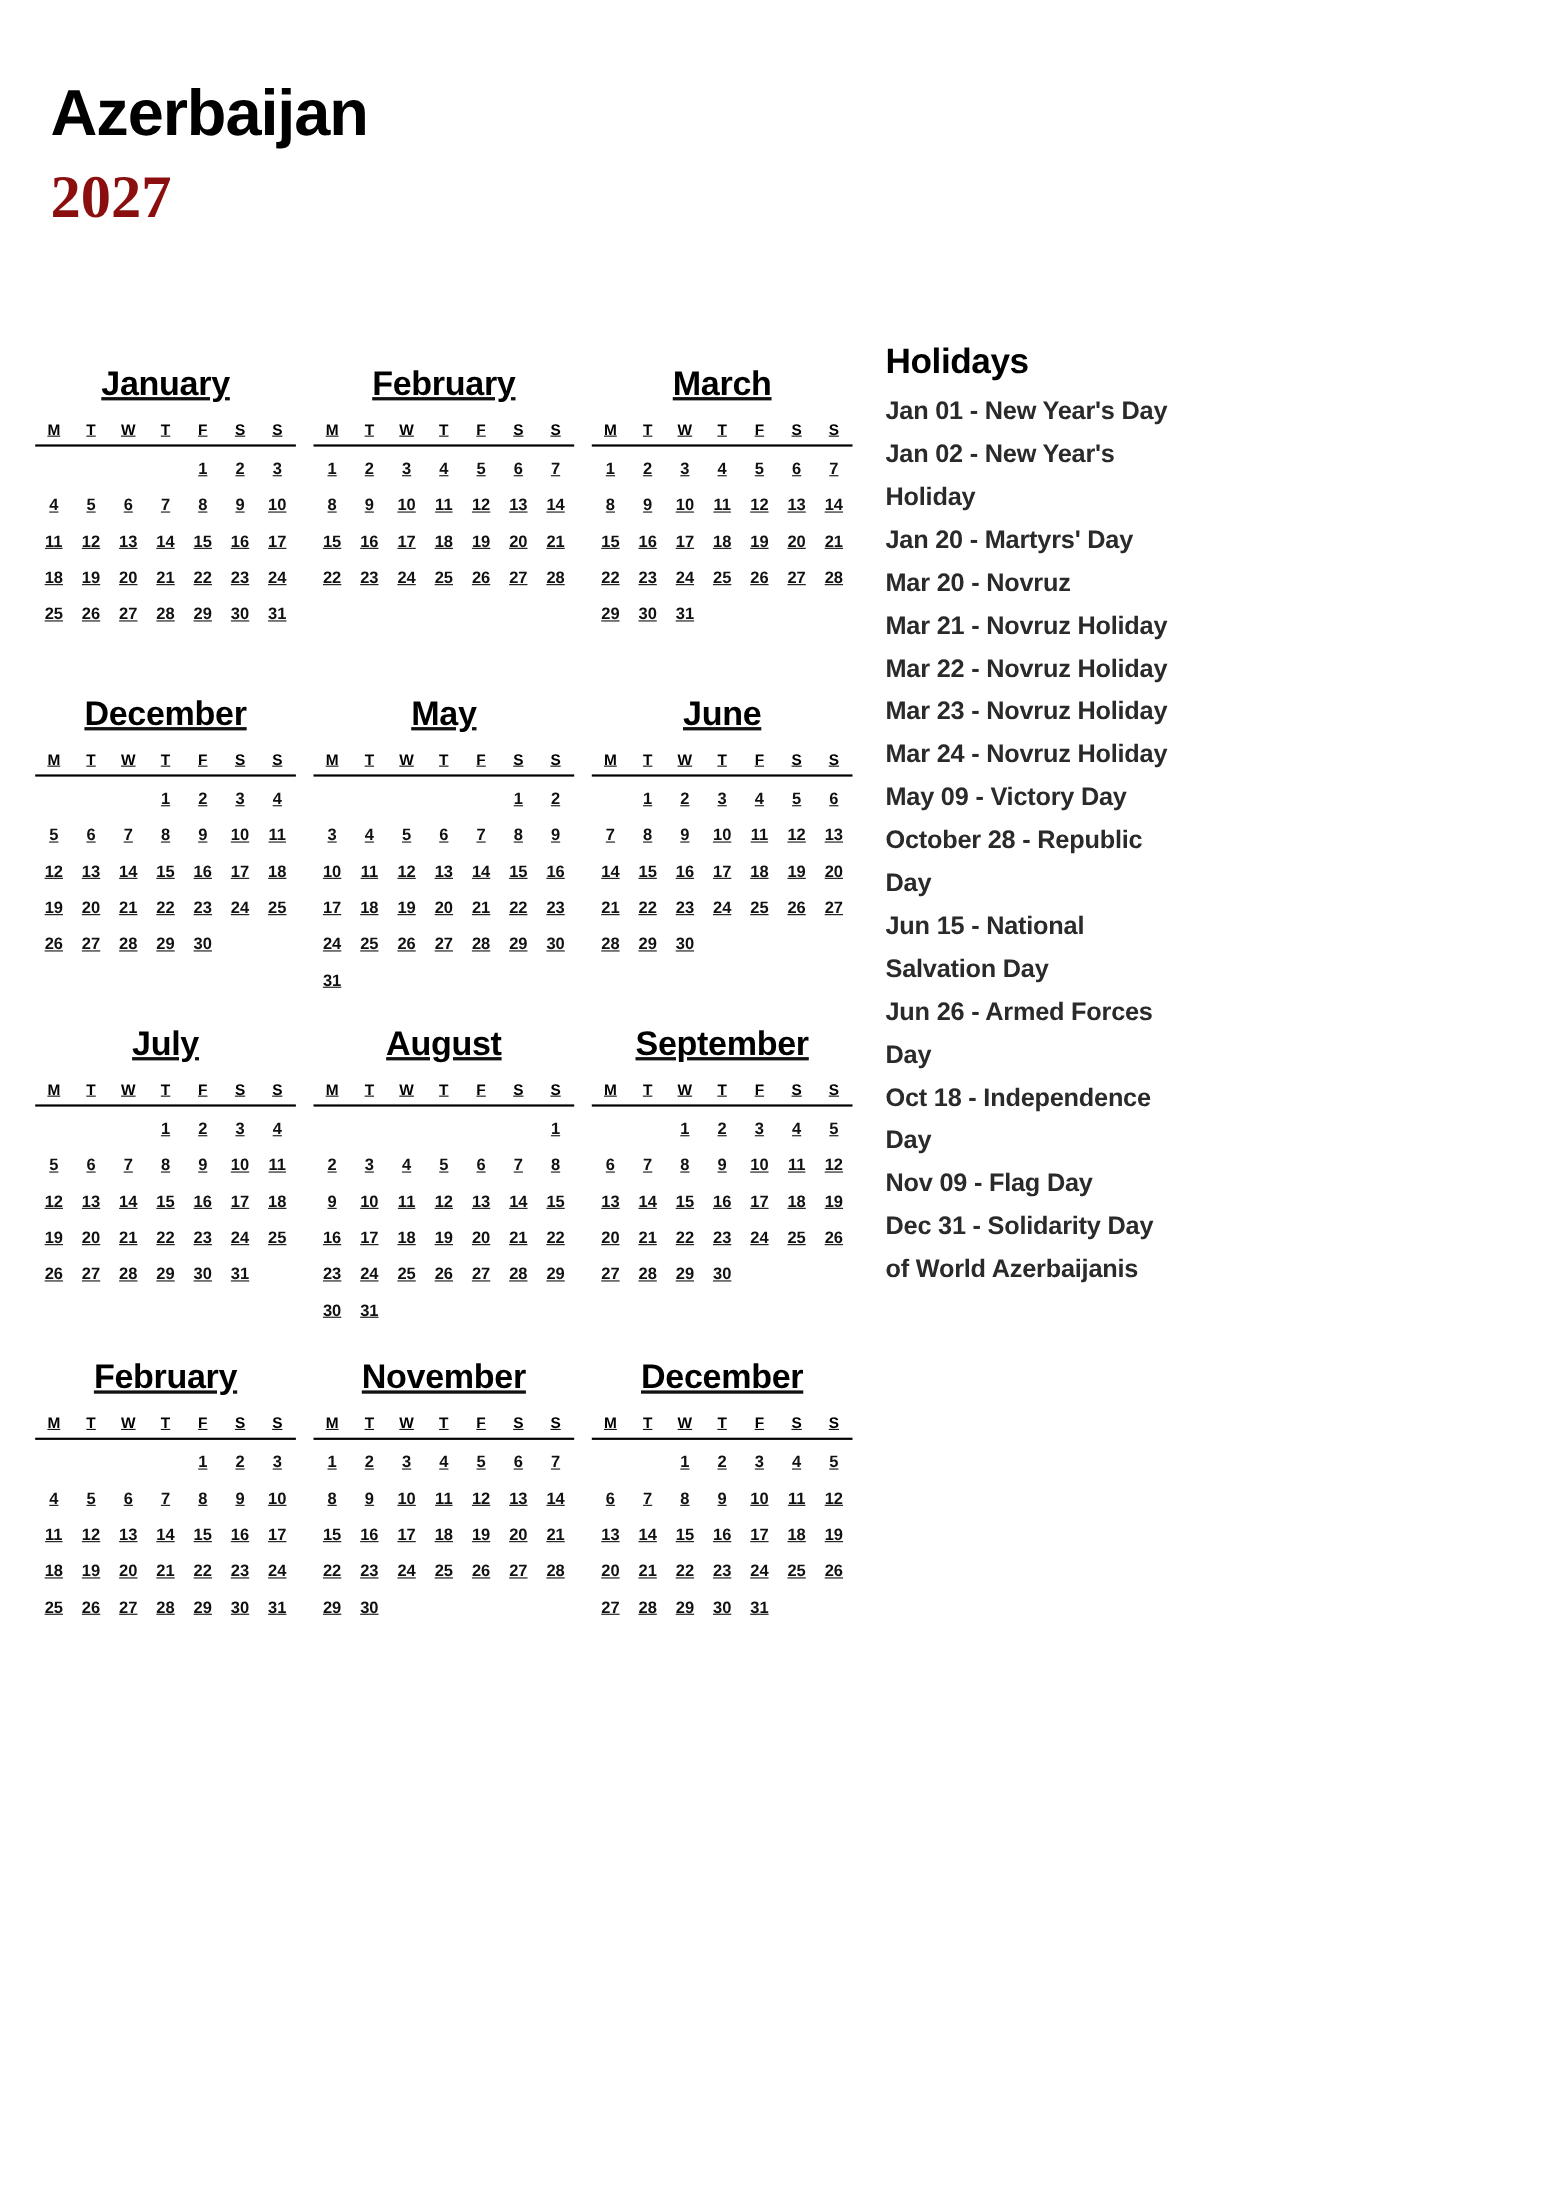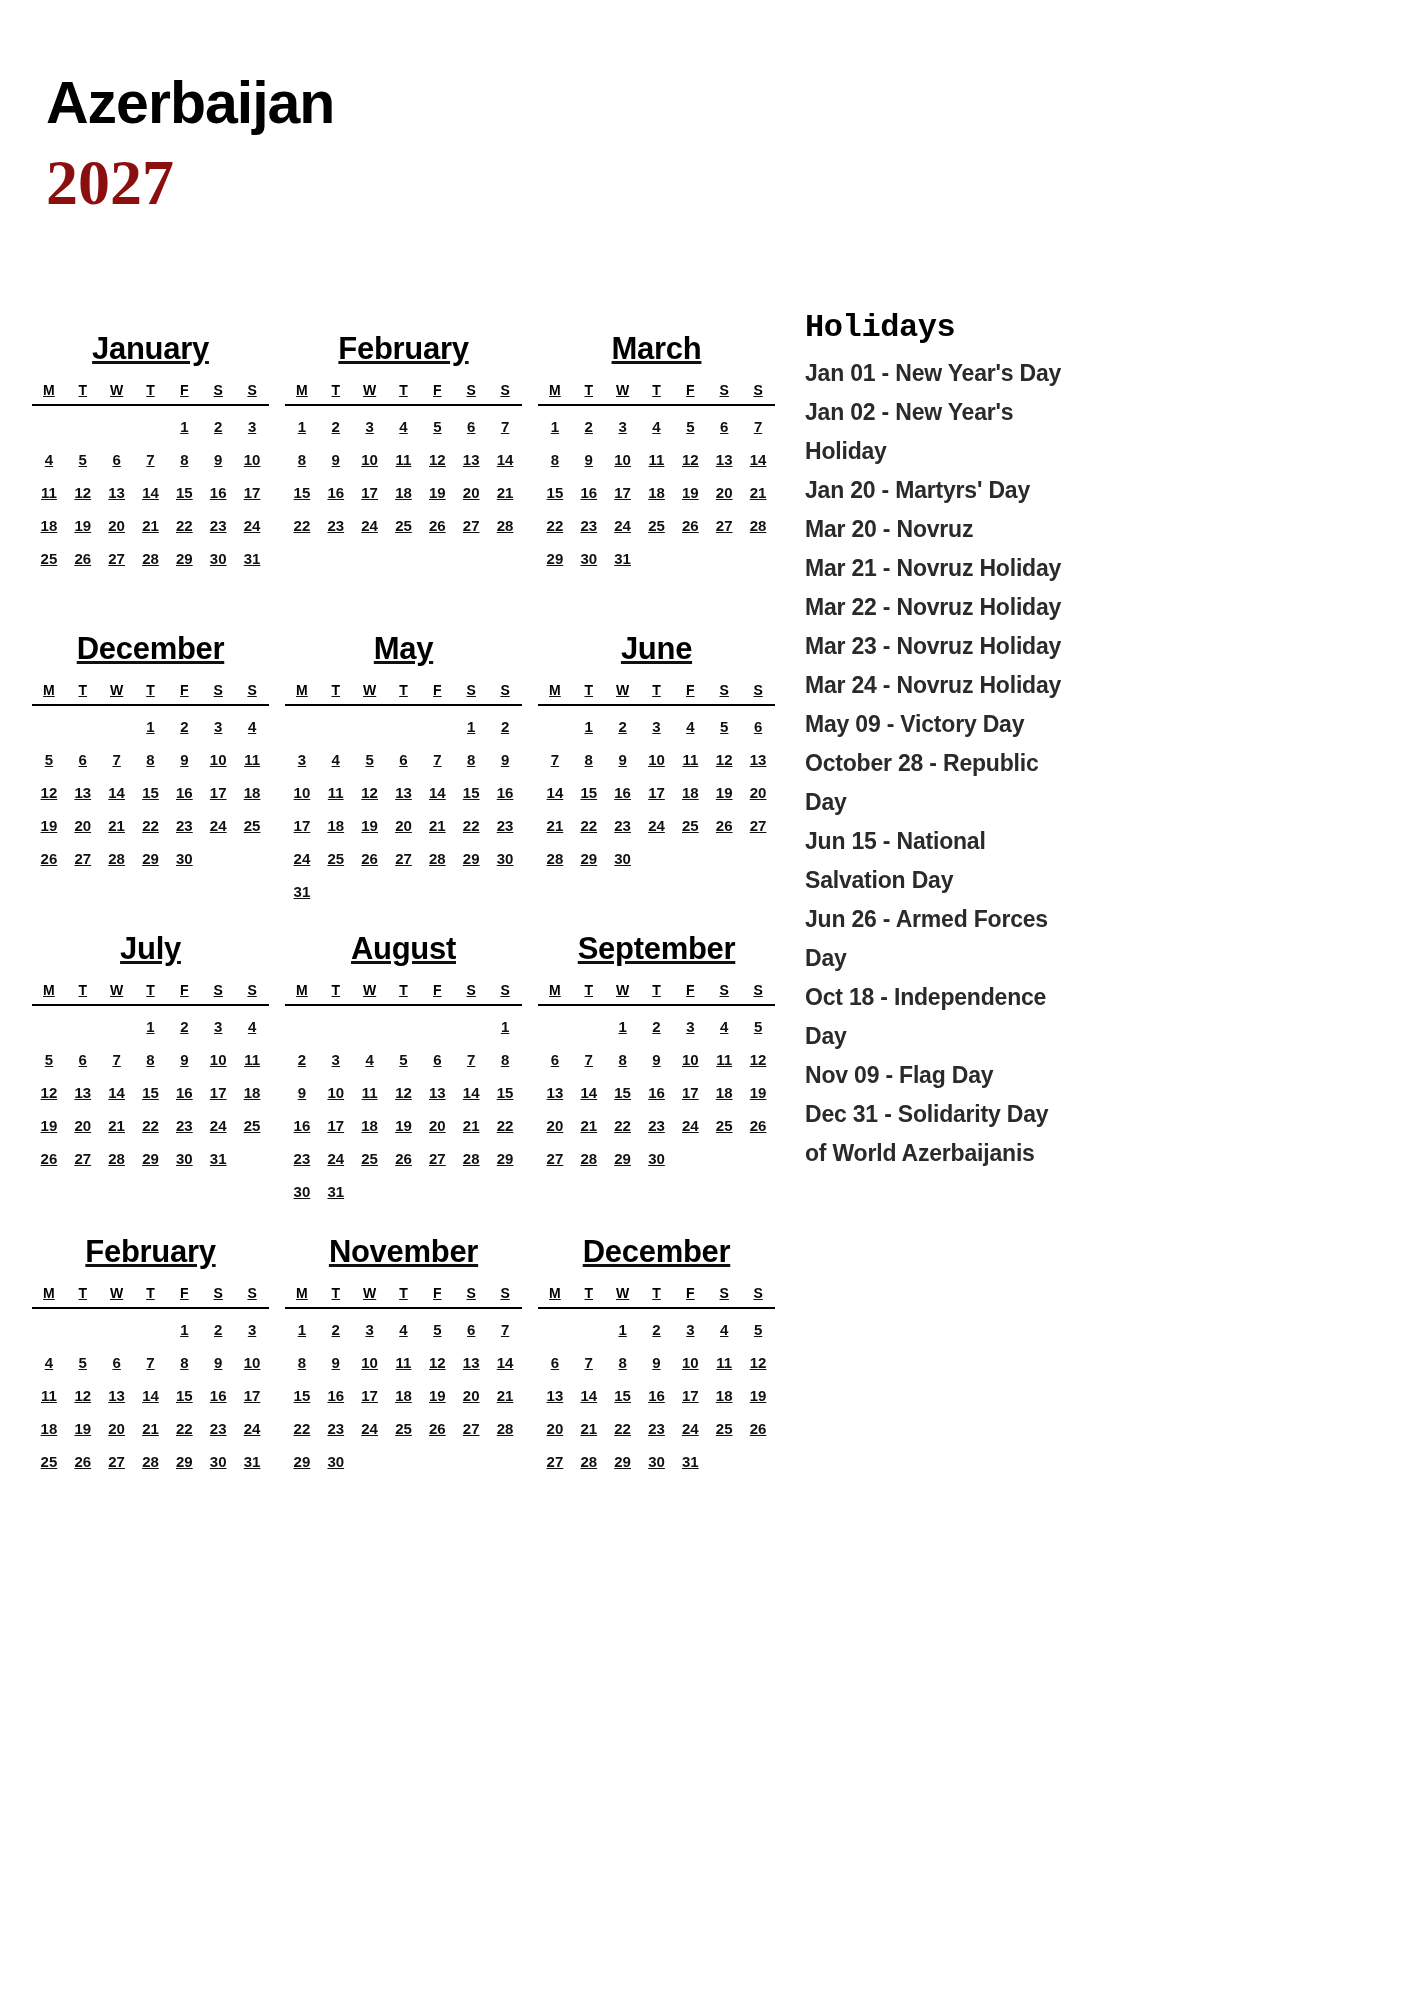--- a/index.html
+++ b/index.html
@@ -36,21 +36,21 @@
     font-size: 59px;
     line-height: 1.0;
     letter-spacing: -1px;
     color: #000000;
     margin: 0;
     white-space: nowrap;
   }
   .year-title {
     font-family: "Liberation Serif", serif;
     font-weight: bold;
-    font-size: 64px;
+    font-size: 55px;
     line-height: 1.0;
     color: #8b0f0f;
     margin: 0;
     padding-top: 18px;
     letter-spacing: 0px;
   }
 
   
   .months-area {
     position: absolute;
@@ -112,21 +112,21 @@
   .row-4 .month { height: 300px; }
 
   
   .holidays {
     position: absolute;
     left: 805px;
     top: 308px;
     width: 270px;
   }
   .holidays-heading {
-    font-family: Liberation Mono, monospace;
+    font-family: Liberation Sans, sans-serif;
     font-weight: bold;
     font-size: 32px;
     color: #000000;
     margin: 0 0 6px 0;
     line-height: 40px;
     letter-spacing: -0.4px;
   }
   .holiday-list {
     list-style: none;
     margin: 0;

